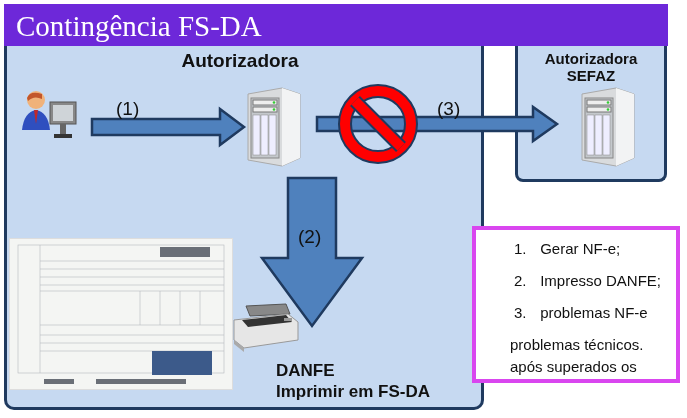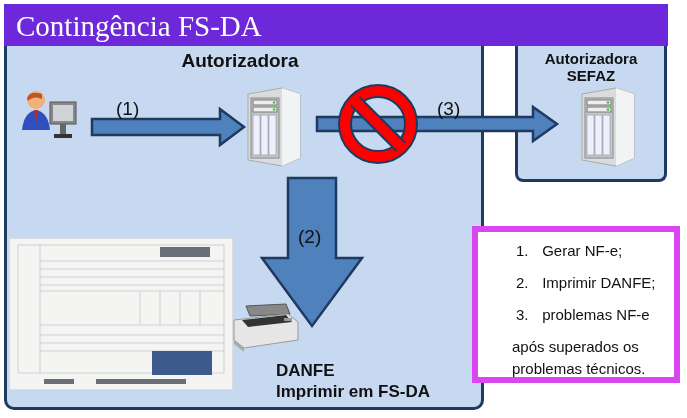--- a/index.html
+++ b/index.html
@@ -4,21 +4,21 @@
 <style>
   html, body { margin: 0; padding: 0; background: #ffffff; }
   body { width: 687px; height: 418px; position: relative; overflow: hidden; font-family: "Liberation Sans", sans-serif; }
   .title-bar { position: absolute; left: 4px; top: 4px; width: 664px; height: 42px; background: #6d28d9; }
   .title-text { position: absolute; left: 12px; top: 6px; color: #ffffff; font-family: "Liberation Serif", serif; font-size: 29px; line-height: 32px; }
   .contribuinte-box { position: absolute; left: 4px; top: 46px; width: 480px; height: 364px; background: #c6d9f1; border: 3px solid #1f3a5f; border-top: none; border-radius: 0 0 10px 10px; box-sizing: border-box; }
   .contribuinte-label { position: absolute; left: 0; width: 480px; top: 50px; text-align: center; font-weight: bold; font-size: 19px; color: #111; }
   .sefaz-box { position: absolute; left: 515px; top: 46px; width: 152px; height: 136px; background: #c6d9f1; border: 3px solid #1f3a5f; border-top: none; border-radius: 0 0 8px 8px; box-sizing: border-box; }
   .sefaz-label { position: absolute; left: 515px; width: 152px; top: 50px; text-align: center; font-weight: bold; font-size: 15px; line-height: 17px; color: #111; }
   .arrow-label { position: absolute; font-size: 19px; color: #111; }
-  .steps-box { position: absolute; left: 472px; top: 226px; width: 208px; height: 157px; background: #fff; border: 6px solid #d946ef; box-sizing: border-box; font-family: "Liberation Sans", sans-serif; }
+  .steps-box { position: absolute; left: 472px; top: 226px; width: 208px; height: 157px; background: #fff; border: 4px solid #d946ef; box-sizing: border-box; font-family: "Liberation Sans", sans-serif; }
   .step { position: absolute; left: 38px; font-size: 15px; color: #111; }
   .step .num { display: inline-block; width: 22px; }
   .note { position: absolute; left: 34px; font-size: 15px; color: #111; line-height: 22px; }
   .danfe-label { position: absolute; left: 276px; top: 360px; font-weight: bold; font-size: 17px; line-height: 21px; color: #111; }
   svg { position: absolute; overflow: visible; }
   .doc { position: absolute; left: 9px; top: 238px; width: 222px; height: 150px; background: #f4f5f3; border: 1px solid #ddd; }
 </style>
 </head>
 <body>
 
@@ -139,23 +139,23 @@
   <div>Imprimir em FS-DA</div>
 </div>
 
 <div class="steps-box">
   <div class="step" style="top:10px;">
     <span class="num">1.</span>
     <span>Gerar NF-e;</span>
   </div>
   <div class="step" style="top:42px;">
     <span class="num">2.</span>
-    <span>Imprimir DANFE;</span>
+    <span>Impresso DANFE;</span>
   </div>
   <div class="step" style="top:74px;">
     <span class="num">3.</span>
     <span>problemas NF-e</span>
   </div>
   <div class="note" style="top:104px;">
+    <div>problemas técnicos.</div>
     <div>após superados os</div>
-    <div>problemas técnicos.</div>
   </div>
 </div>
 
 </body></html>

